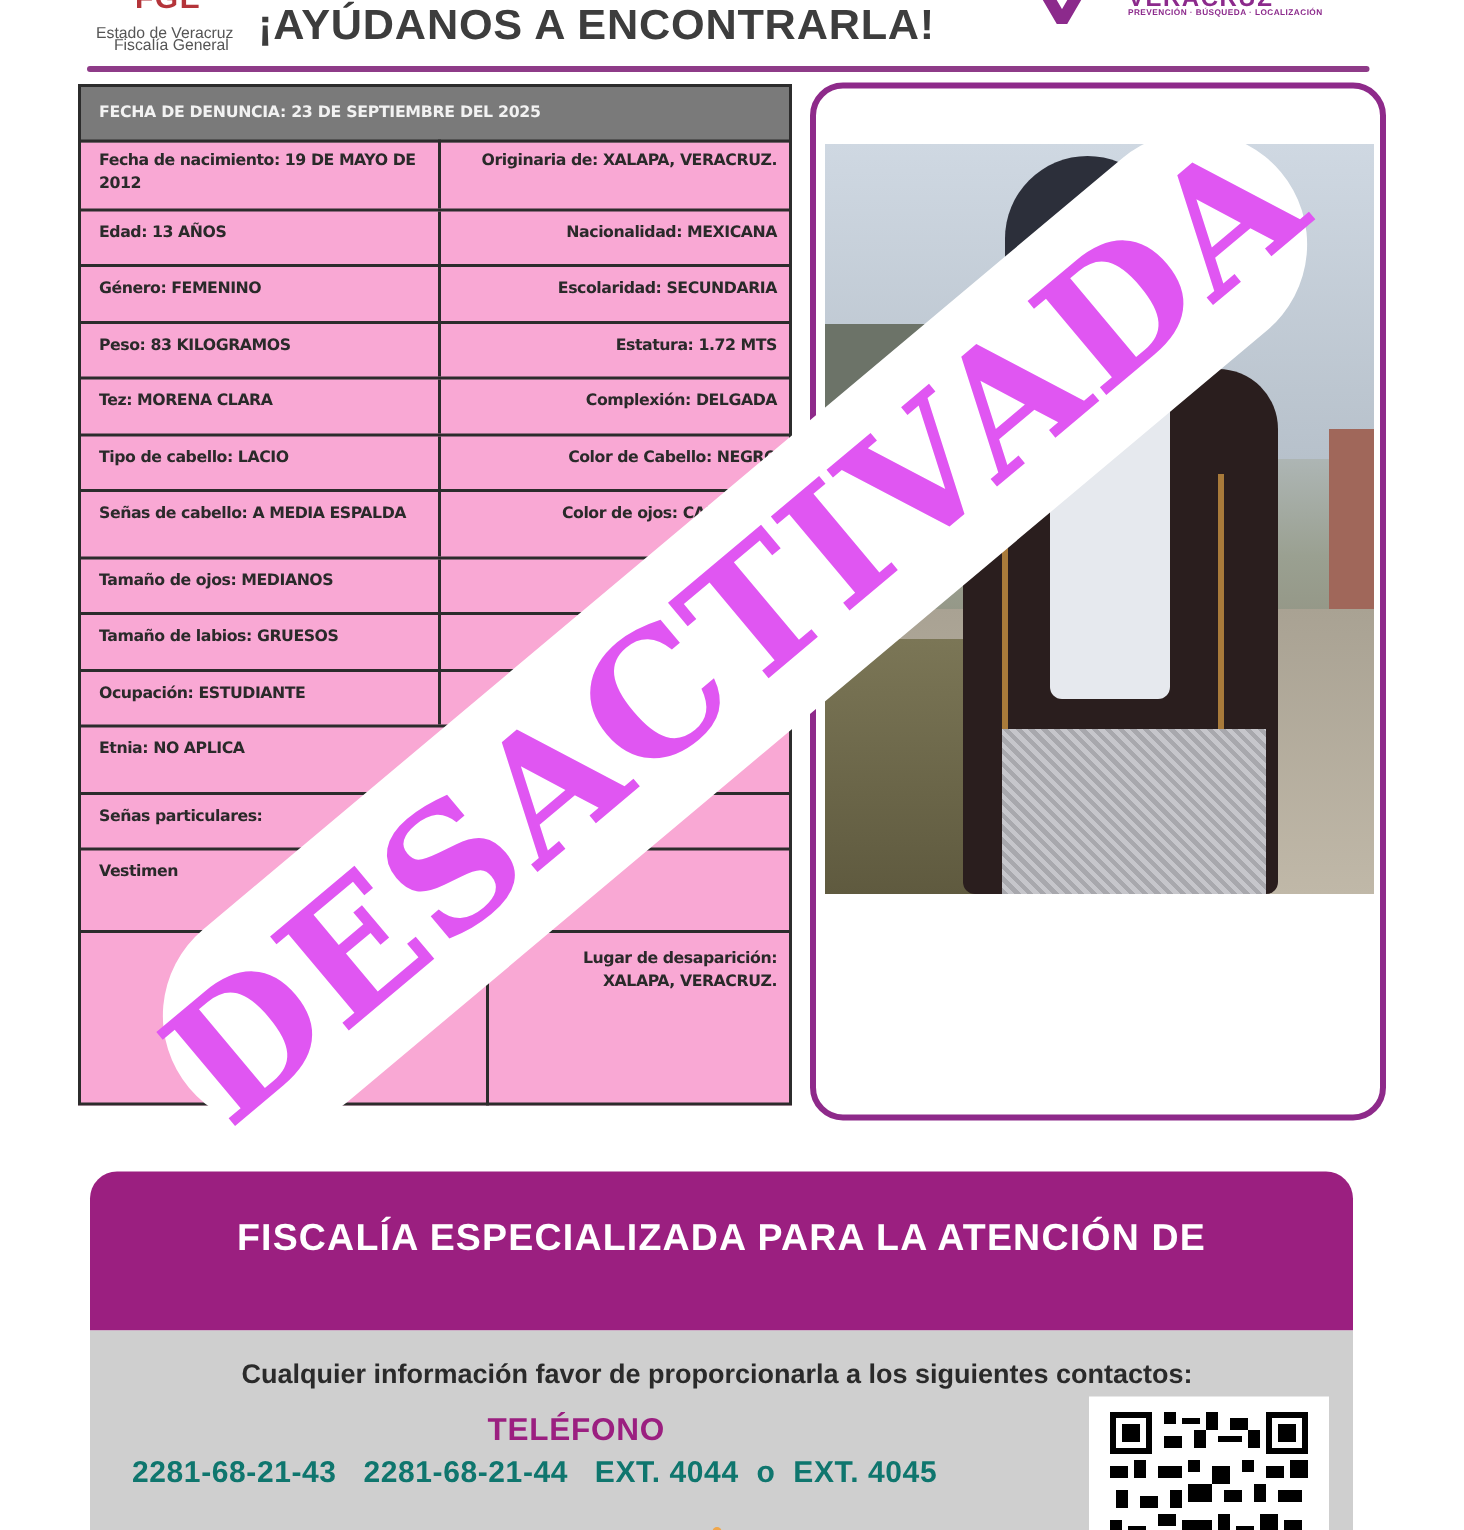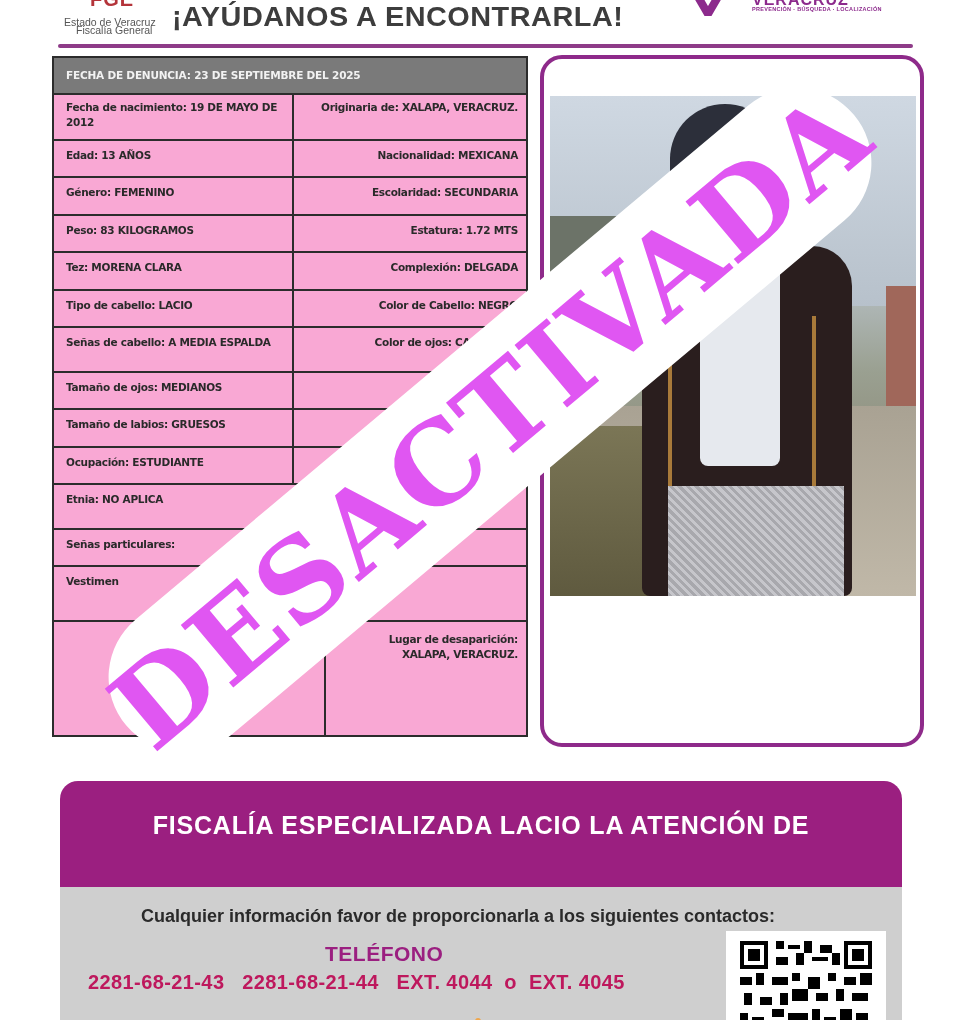--- a/index.html
+++ b/index.html
@@ -67,23 +67,23 @@
     display:flex; align-items:center; justify-content:center;
     font-family:"DejaVu Serif", serif; font-weight:700; font-size:112px; color:#e056f2;
     letter-spacing:2px;
   }
 
   
   .dept-banner { position:absolute; left:60px; top:781px; width:842px; height:106px; background:#9b1f80; border-radius:18px 18px 0 0; }
   .dept-banner .l1, .dept-banner .l2 { position:absolute; left:0; width:100%; text-align:center; color:#ffffff; font-weight:700; font-size:25px; letter-spacing:0.8px; }
   .dept-banner .l1 { top:30px; } .dept-banner .l2 { top:63px; }
   .contact-panel { position:absolute; left:60px; top:887px; width:842px; height:140px; background:#cfcfcf; }
-  .contact-intro { position:absolute; left:0; top:19px; width:796px; text-align:center; font-size:18px; font-weight:700; color:#2a2a2a; }
+  .contact-intro { position:absolute; left:0; top:19px; width:796px; text-align:center; font-size:18px; font-weight:700; color:#2a2a2a; padding-left:20px; }
   .phone-label { position:absolute; left:265px; top:55px; font-size:21px; font-weight:700; color:#9b1f80; letter-spacing:0.5px; }
-  .phone-numbers { position:absolute; left:28px; top:84px; font-size:20px; font-weight:900; color:#be185d; letter-spacing:0.4px; white-space:pre; }
+  .phone-numbers { position:absolute; left:28px; top:84px; font-size:20px; font-weight:900; color:#0f766e; letter-spacing:0.4px; white-space:pre; }
   .qr { position:absolute; left:666px; top:44px; width:160px; height:110px; background:#fff; }
   .qr svg { position:absolute; left:14px; top:10px; }
   .orange-dot { position:absolute; left:415px; top:131px; width:6px; height:6px; border-radius:3px; background:#f0a64a; }
 </style>
 </head>
 <body>
 
 <div class="header">
   <div class="fge-logo">
     <span class="fge-mark">FGE</span>
@@ -172,21 +172,21 @@
     <div class="trim-r"></div>
     <div class="skirt"></div>
     <div class="hair"></div>
   </div>
 </div>
 
 <div class="stamp-band"></div>
 <div class="stamp-text">DESACTIVADA</div>
 
 <div class="dept-banner">
-  <div class="l1">FISCALÍA ESPECIALIZADA LACIO LA ATENCIÓN DE</div>
+  <div class="l1">FISCALÍA ESPECIALIZADA PARA LA ATENCIÓN DE</div>
 </div>
 
 <div class="contact-panel">
   <div class="contact-intro">Cualquier información favor de proporcionarla a los siguientes contactos:</div>
   <div class="phone-label">TELÉFONO</div>
   <div class="phone-numbers">2281-68-21-43   2281-68-21-44   EXT. 4044  o  EXT. 4045</div>
   <div class="qr">
     <svg width="132" height="100" viewBox="0 0 33 25" shape-rendering="crispEdges">
       <rect x="0" y="0" width="7" height="7" fill="#000"></rect>
         <rect x="1" y="1" width="5" height="5" fill="#fff"></rect>

